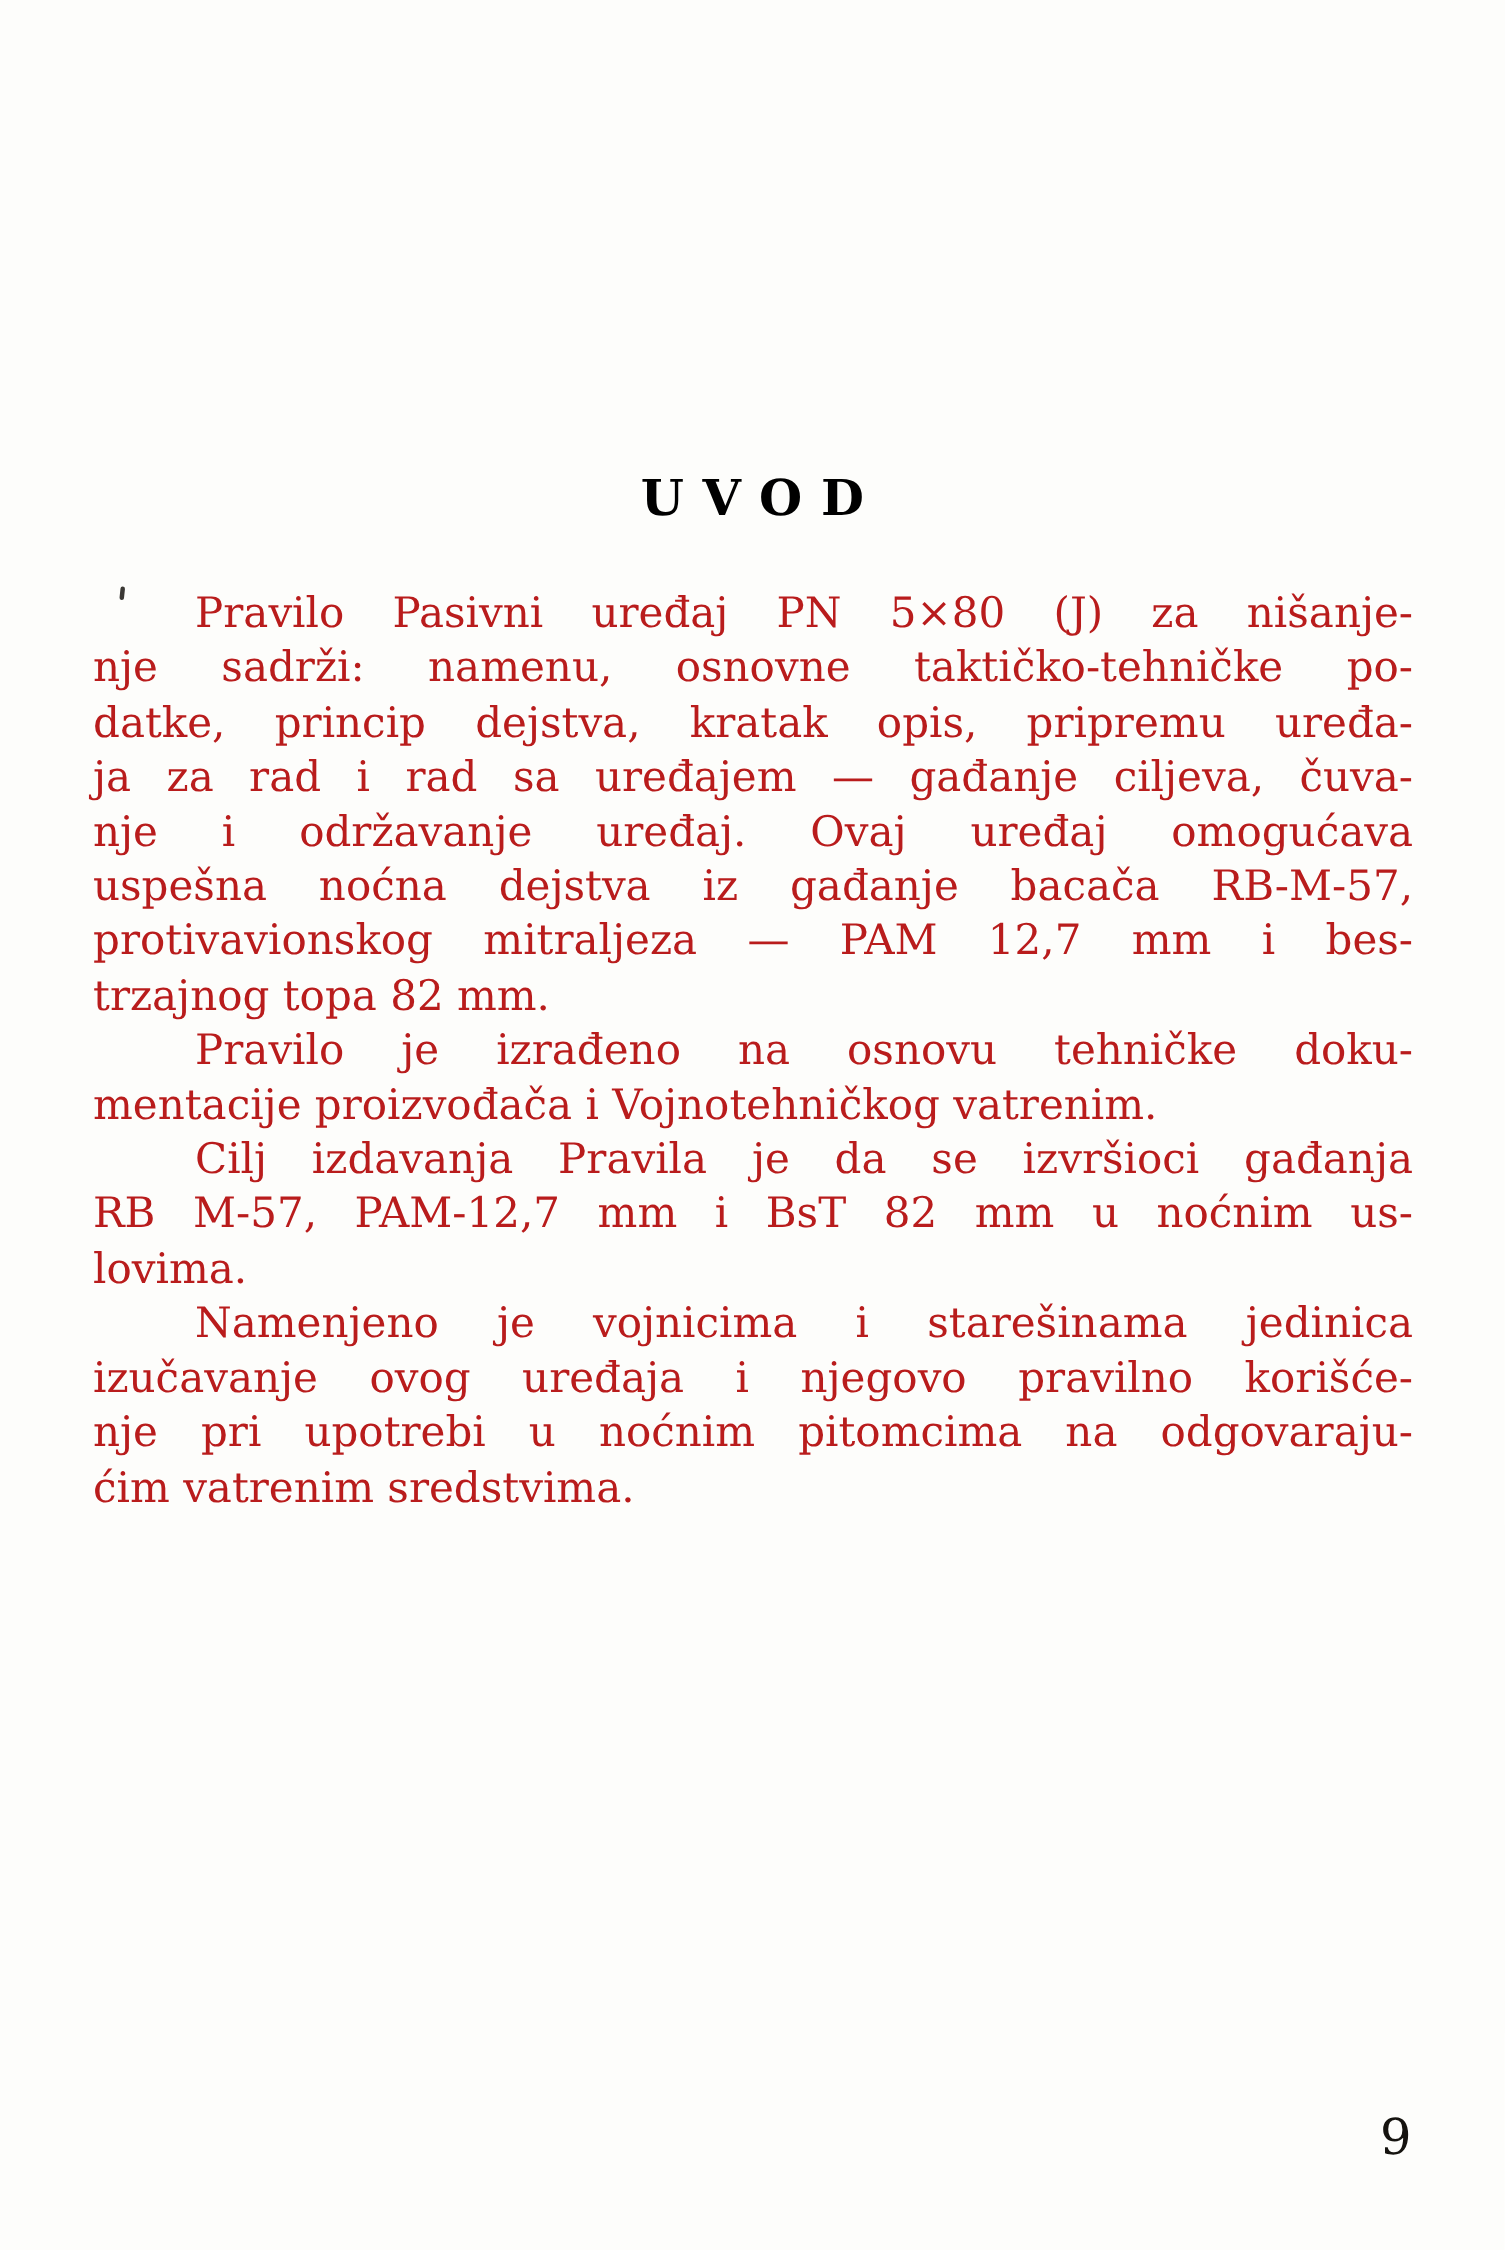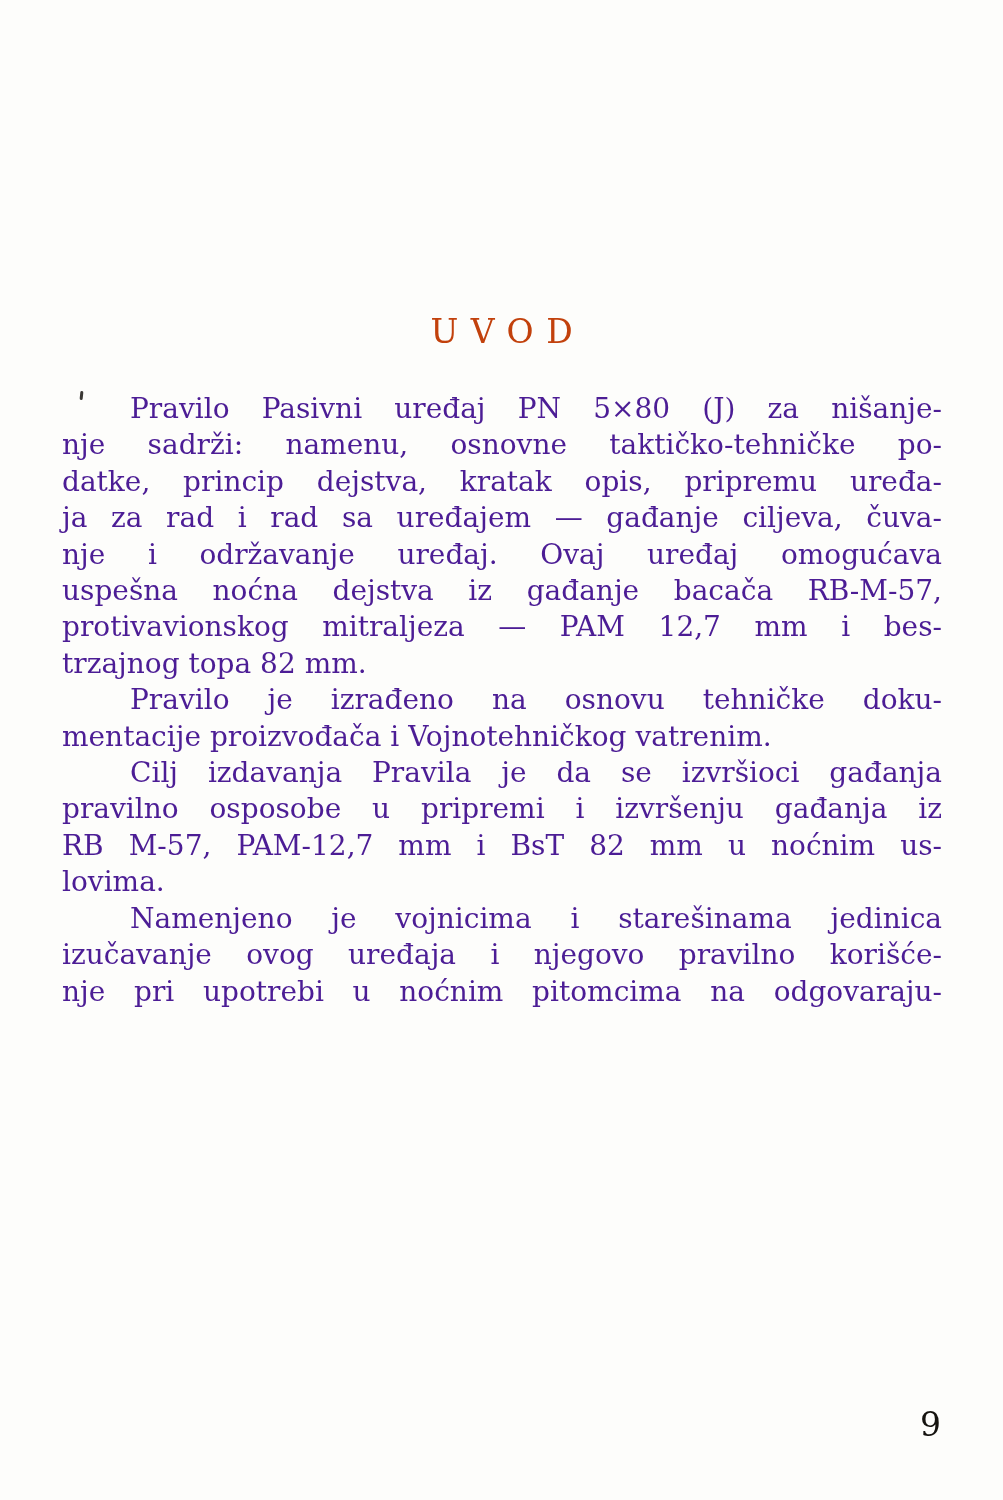--- a/index.html
+++ b/index.html
@@ -21,33 +21,33 @@
     overflow: hidden;
   }
   .title {
     position: absolute;
     top: 312px;
     left: 0;
     right: 0;
     margin: 0;
     text-align: center;
     font-size: 33px;
-    font-weight: normal;
+    font-weight: bold;
     letter-spacing: 0.38em;
     text-indent: 0.38em; 
-    color: #c2410c;
+    color: #000000;
   }
   .content {
     position: absolute;
     top: 391px;
     left: 62px;
     width: 880px;
     font-size: 28px;
     line-height: 36.4px;
-    color: #4c1d95;
+    color: #b91c1c;
   }
   .paragraph {
     margin: 0;
   }
   .line {
     text-align: justify;
     text-align-last: justify;
     white-space: normal;
   }
   .line.first {
@@ -97,28 +97,28 @@
       <div class="line last">trzajnog topa 82 mm.</div>
     </div>
 
     <div class="paragraph">
       <div class="line first">Pravilo je izrađeno na osnovu tehničke doku-</div>
       <div class="line last">mentacije proizvođača i Vojnotehničkog vatrenim.</div>
     </div>
 
     <div class="paragraph">
       <div class="line first">Cilj izdavanja Pravila je da se izvršioci gađanja</div>
-      <div class="line">pravilno osposobe u pripremi i izvršenju gađanja iz</div>
       <div class="line">RB M-57, PAM-12,7 mm i BsT 82 mm u noćnim us-</div>
       <div class="line last">lovima.</div>
     </div>
 
     <div class="paragraph">
       <div class="line first">Namenjeno je vojnicima i starešinama jedinica</div>
       <div class="line">izučavanje ovog uređaja i njegovo pravilno korišće-</div>
       <div class="line">nje pri upotrebi u noćnim pitomcima na odgovaraju-</div>
+      <div class="line last">ćim vatrenim sredstvima.</div>
     </div>
 
   </div>
 
   <div class="page-number">9</div>
 
 </div>
 
 </body></html>

